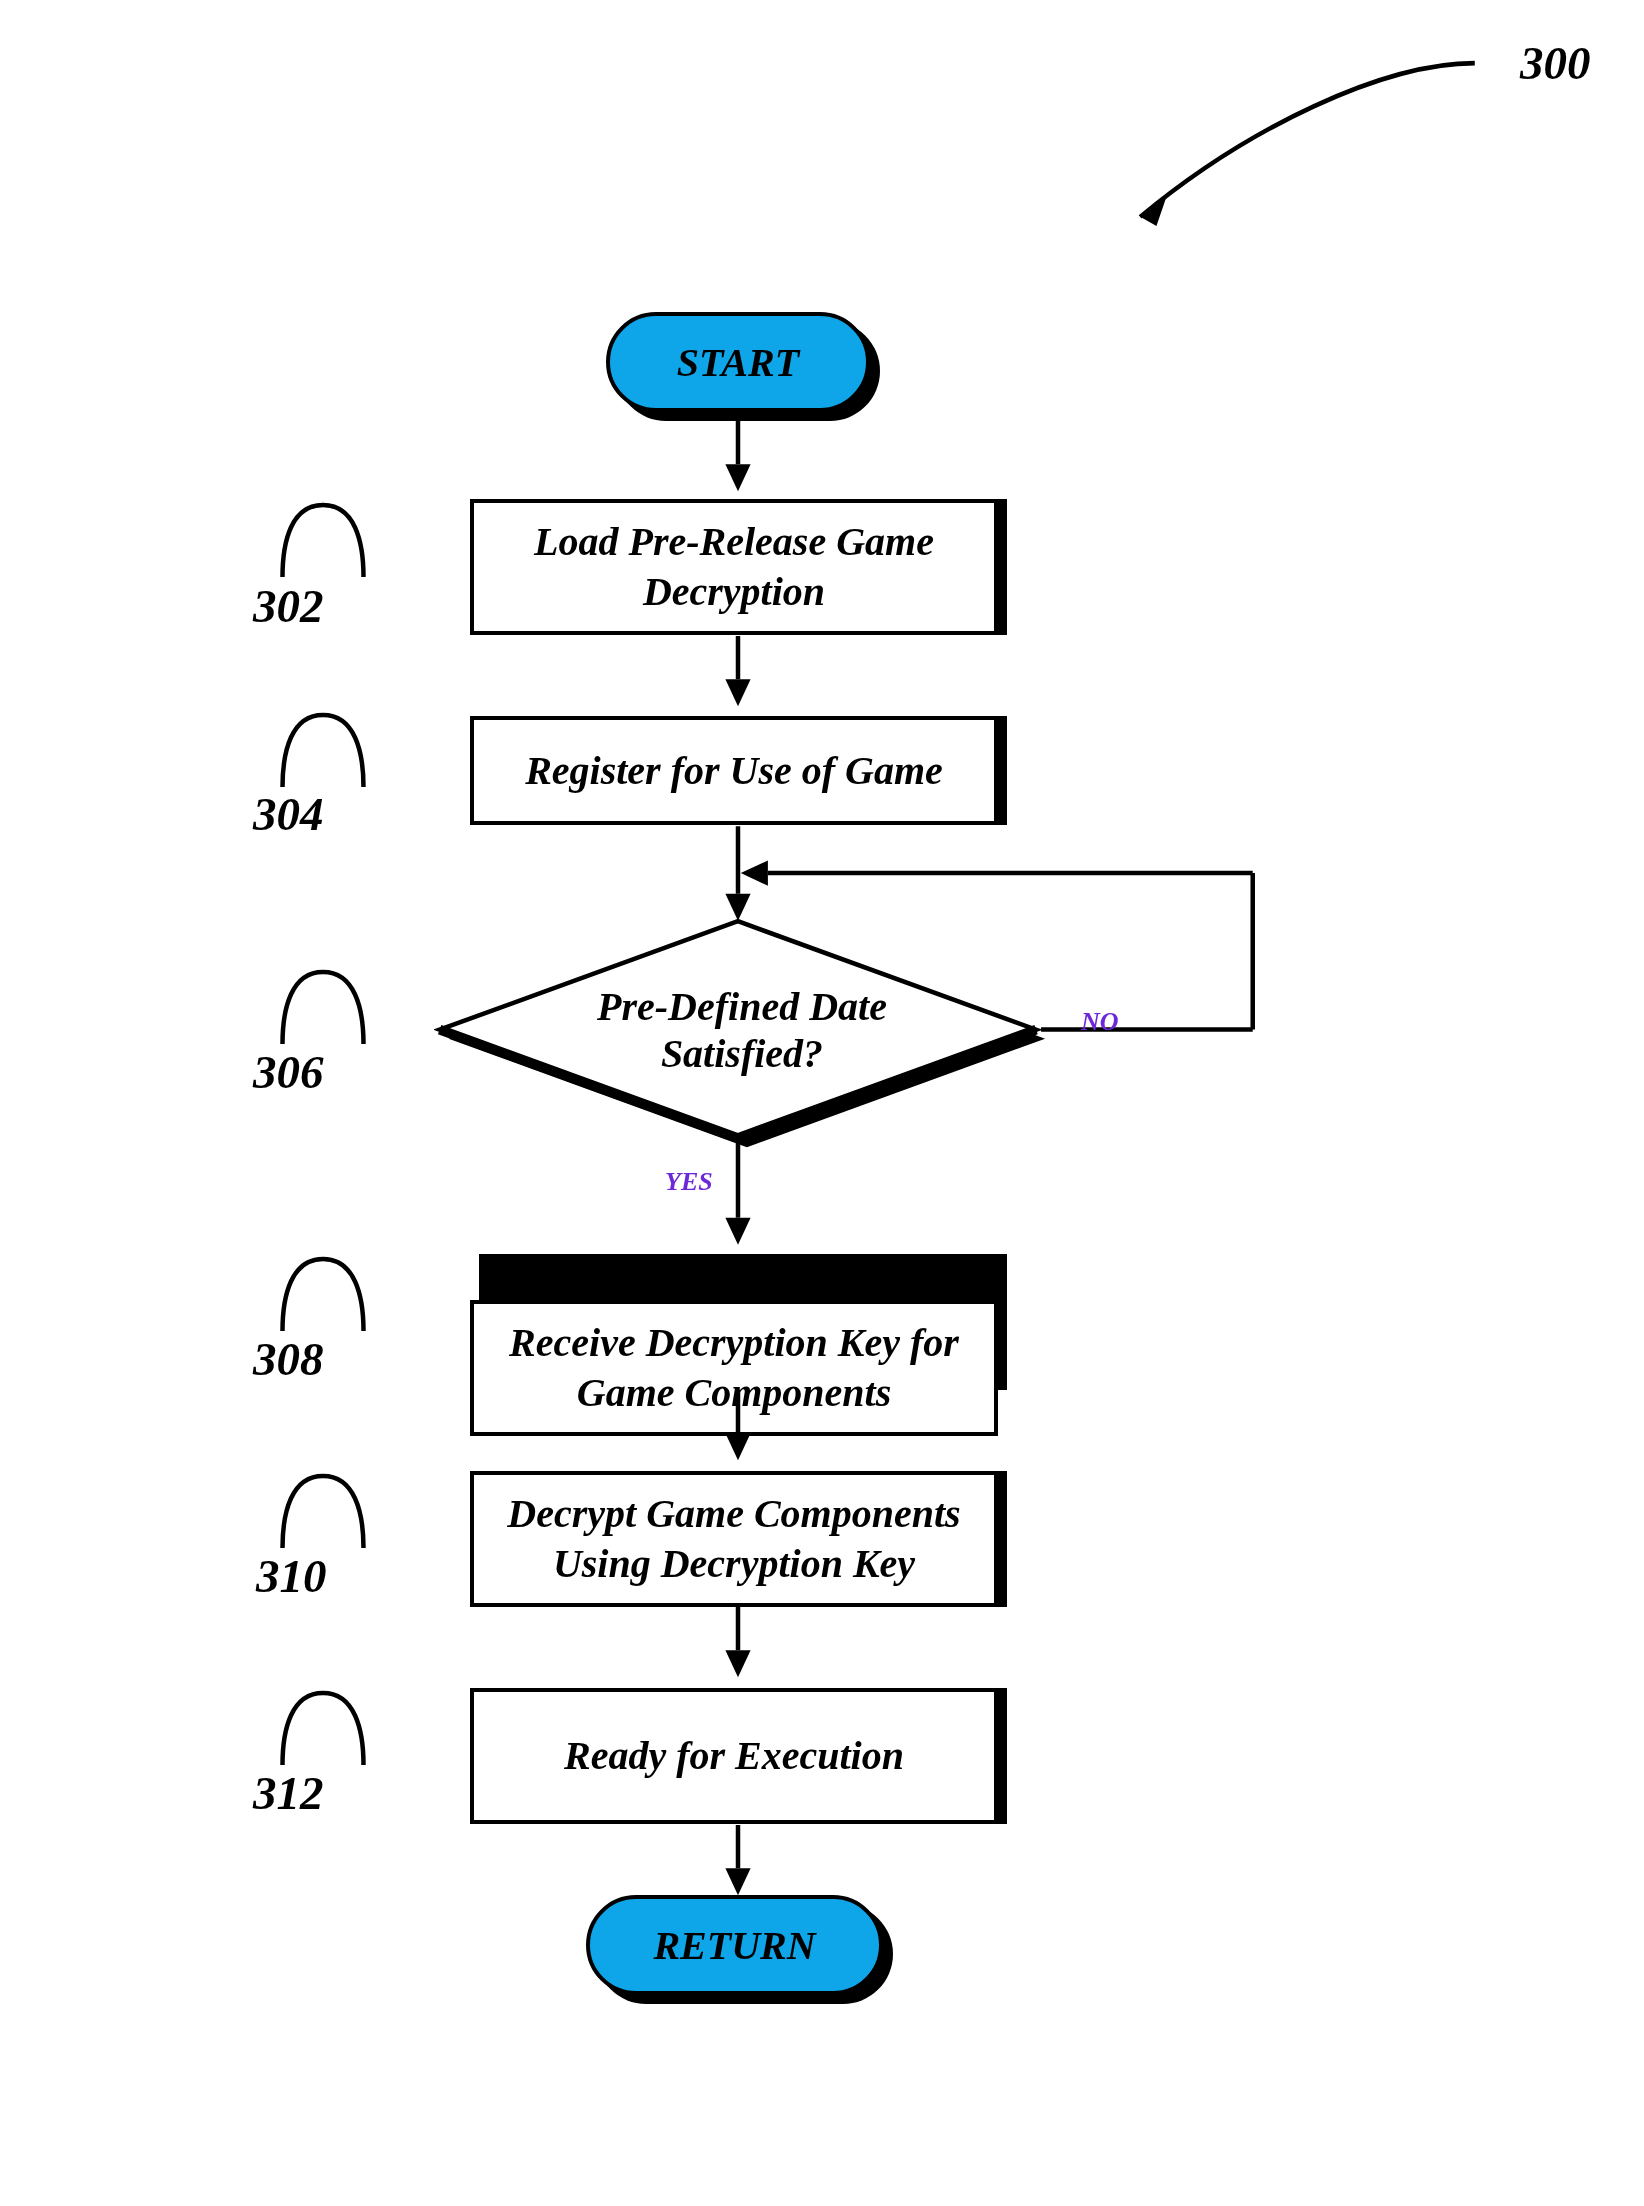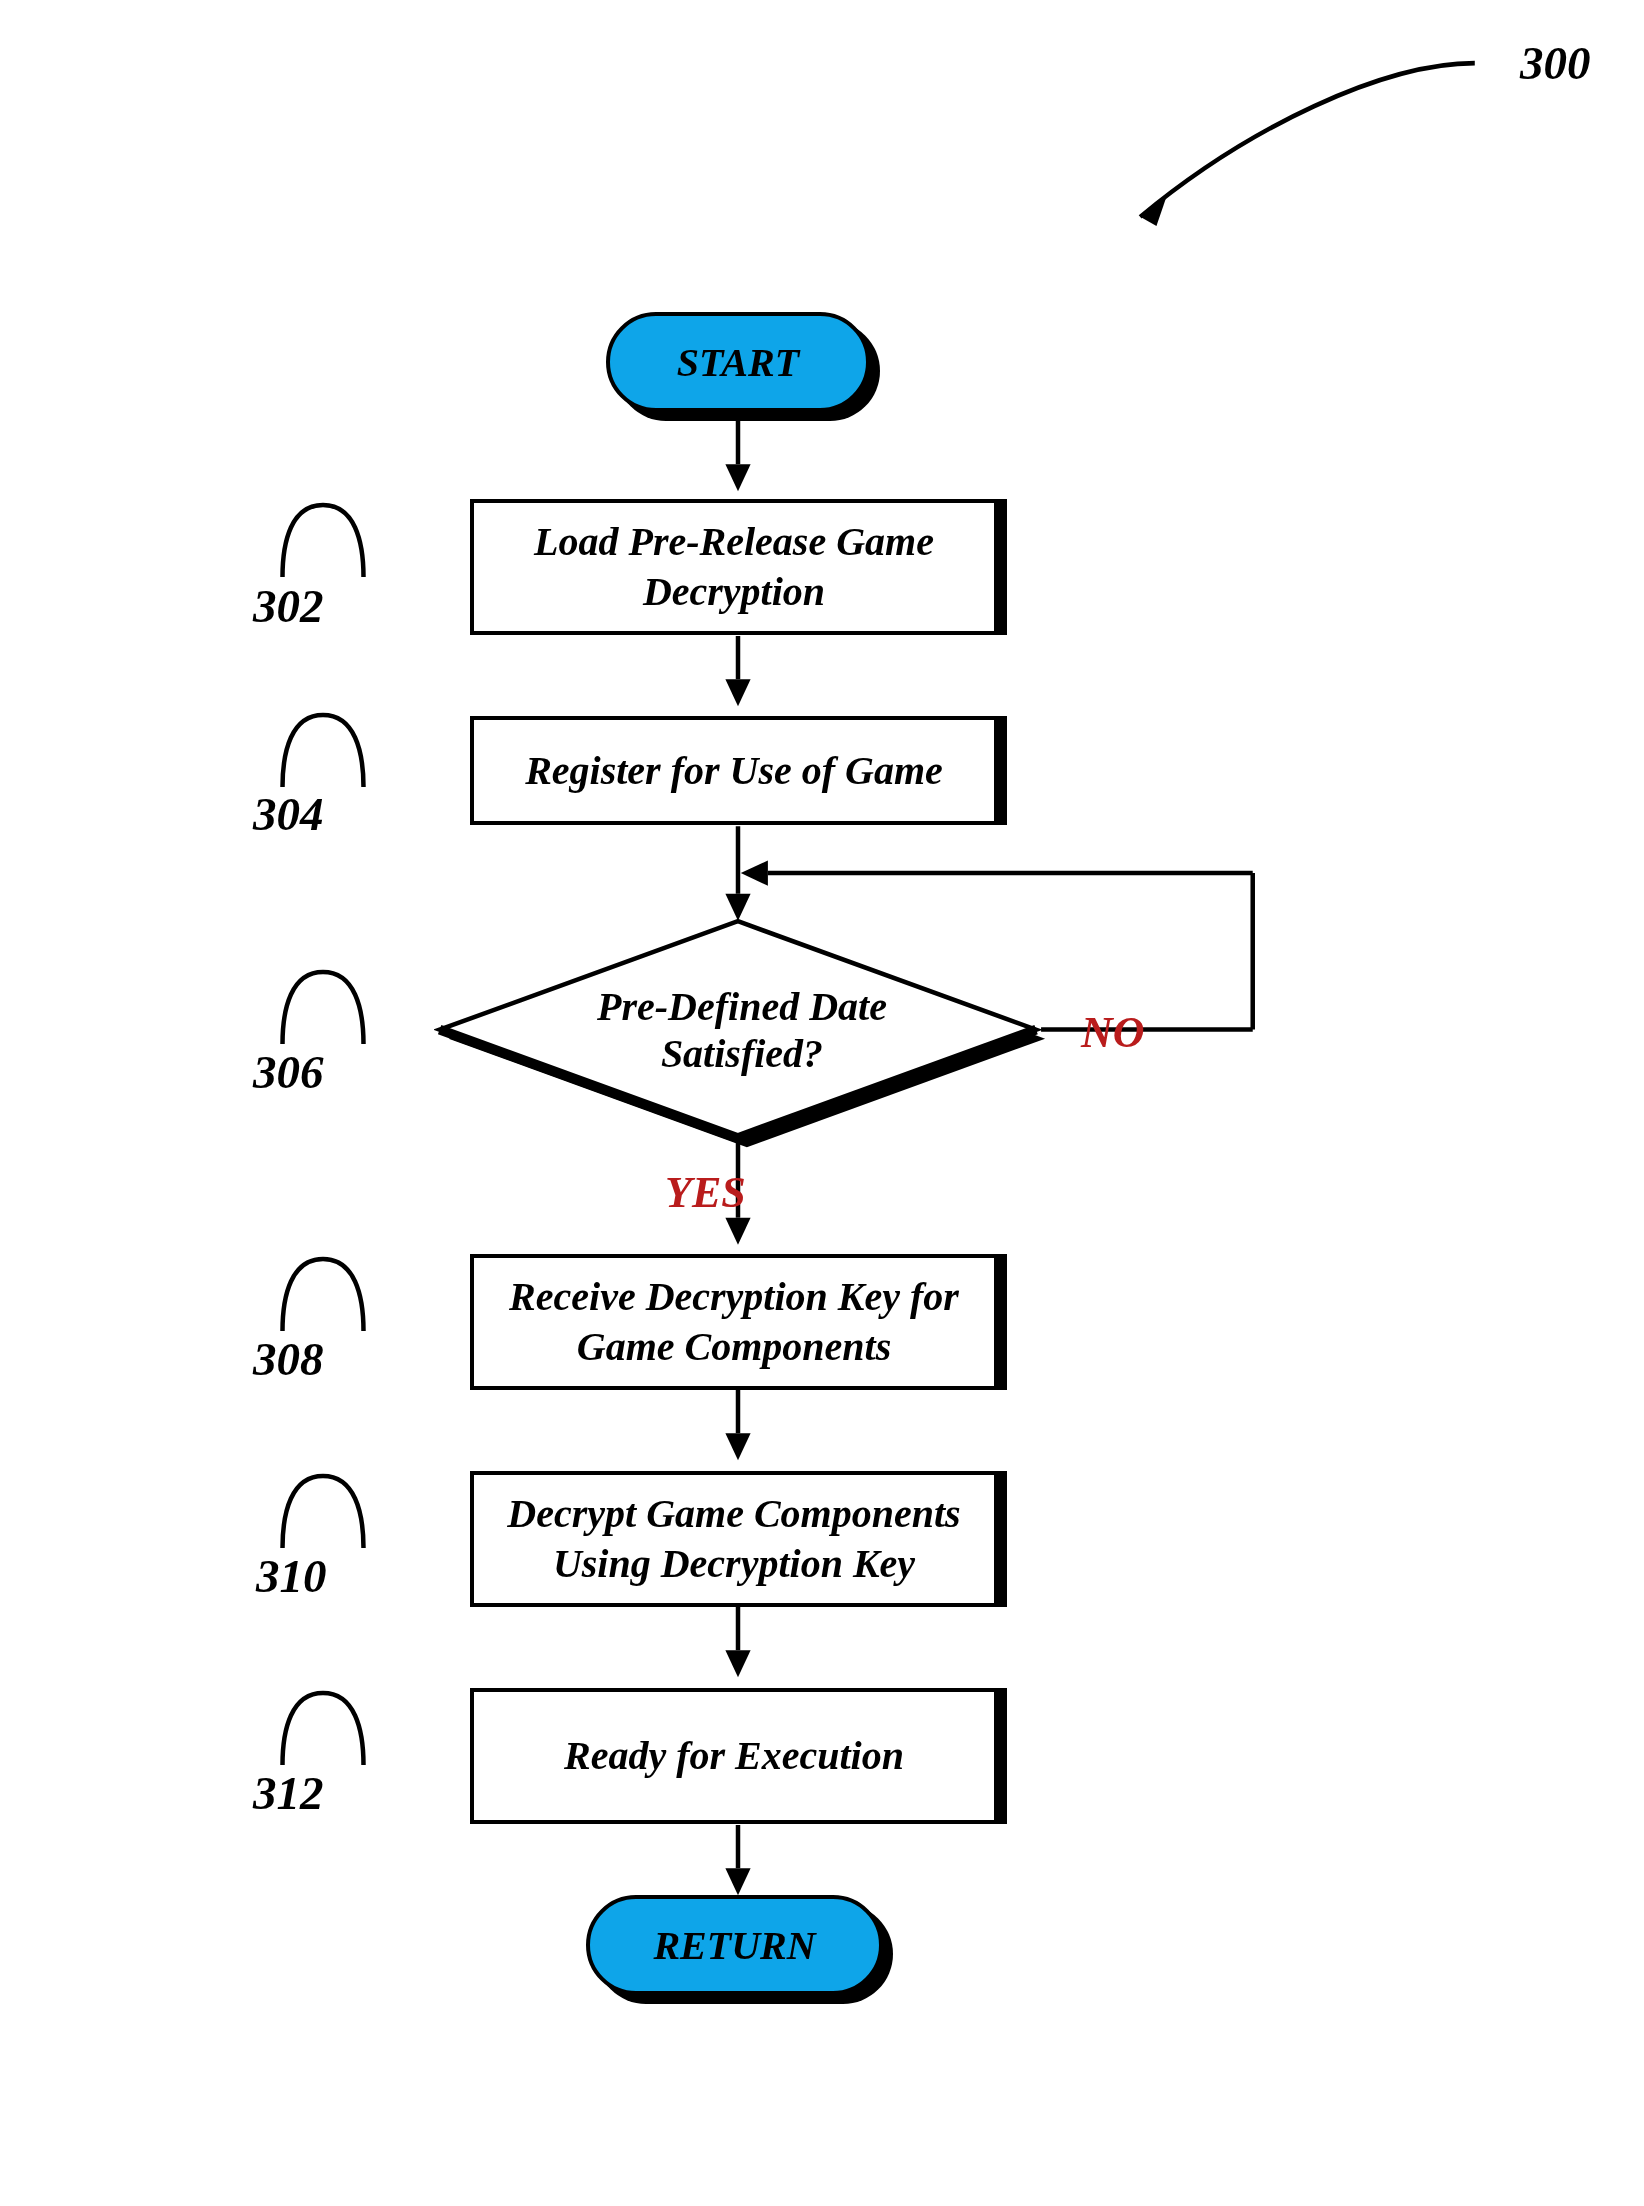--- a/index.html
+++ b/index.html
@@ -51,22 +51,22 @@
   .label {
     font-style: italic;
     font-weight: bold;
     font-size: 47px;
     color: #000;
     text-align: left;
   }
   .small-label {
     font-style: italic;
     font-weight: bold;
-    font-size: 44px;
-    color: #b91c1c;
+    font-size: 26px;
+    color: #6d28d9;
   }
   .fig-label {
     font-style: italic;
     font-weight: bold;
     font-size: 47px;
     color: #000;
   }
 </style>
 </head>
 <body>
@@ -144,21 +144,21 @@
   </svg>
   <div class="abs small-label" style="left:1081px; top:1007px;">NO</div>
 
   <svg class="abs" style="left:720px; top:1138px; width:36px; height:109px;" viewBox="0 0 40 120" width="36" height="109">
     <line x1="20" y1="0" x2="20" y2="88" stroke="#000" stroke-width="5"></line>
     <polygon points="20,118 6,88 34,88" fill="#000"></polygon>
   </svg>
   <div class="abs small-label" style="left:665px; top:1167px;">YES</div>
 
   <div class="abs proc-shadow" style="left:479px; top:1254px; width:528px; height:136px;"></div>
-  <div class="abs proc" style="left:470px; top:1246px; width:528px; height:136px;">
+  <div class="abs proc" style="left:470px; top:1292px; width:528px; height:136px;">
     <span>Receive Decryption Key for</span>
     <span>Game Components</span>
   </div>
   <svg class="abs" style="left:273px; top:1250px; width:100px; height:90px;" viewBox="0 0 110 100" width="100" height="90">
     <path d="M 100 90 C 100 50, 90 10, 55 10 C 20 10, 10 50, 10 90" stroke="#000" stroke-width="5" fill="none"></path>
   </svg>
   <div class="abs label" style="left:253px; top:1332px;">308</div>
 
   <svg class="abs" style="left:720px; top:1381px; width:36px; height:81px;" viewBox="0 0 40 90" width="36" height="81">
     <line x1="20" y1="10" x2="20" y2="58" stroke="#000" stroke-width="5"></line>

